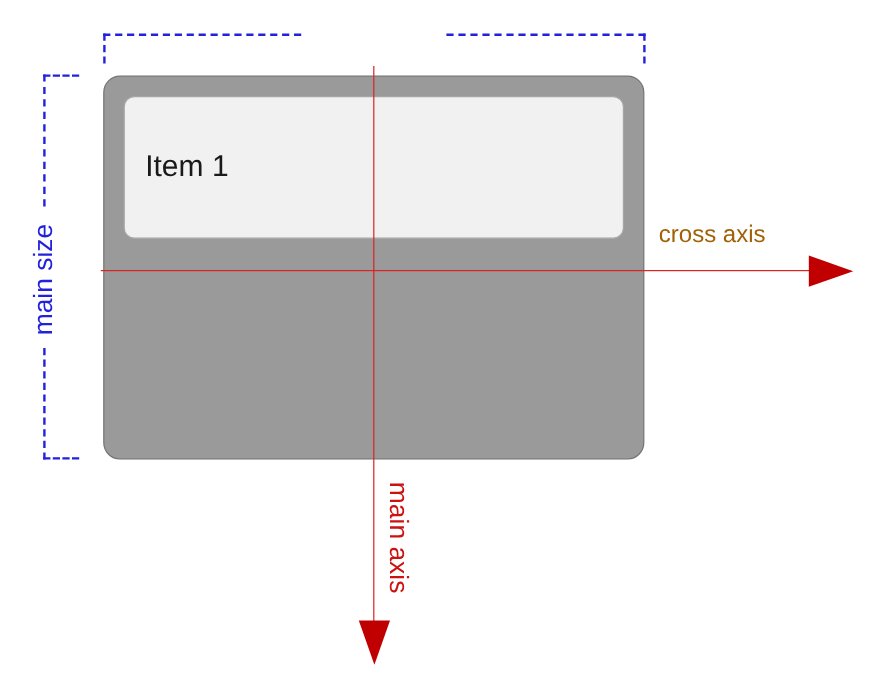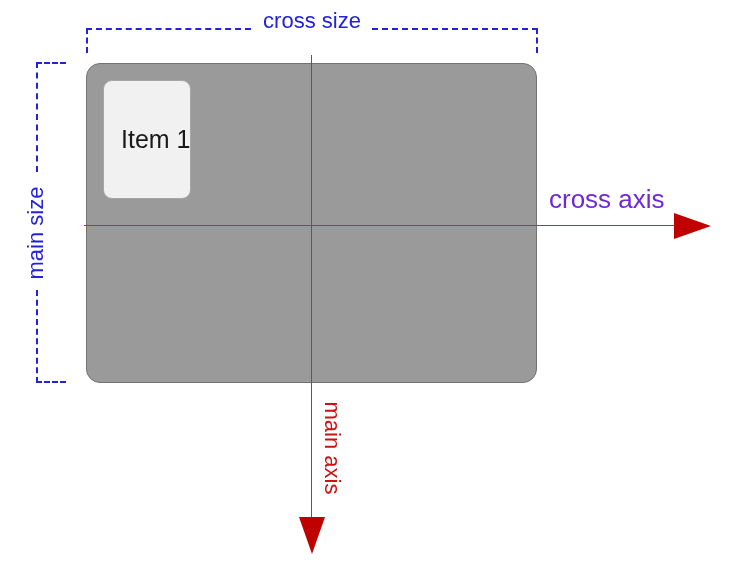--- a/index.html
+++ b/index.html
@@ -24,21 +24,21 @@
     left: 86px;
     top: 63px;
     width: 451px;
     height: 320px;
     box-sizing: border-box;
     background: #9a9a9a;
     border: 1.5px solid #737373;
     border-radius: 14px;
     padding: 16px;
     display: flex;
-    flex-direction: row;
+    flex-direction: column;
     justify-content: space-between;
     z-index: 3;
   }
   .flex-item {
     box-sizing: border-box;
     background: #f1f1f1;
     border: 1.5px solid #a6a6a6;
     border-radius: 9px;
     display: flex;
     align-items: center;
@@ -144,22 +144,22 @@
     height: 0;
     border-left: 13px solid transparent;
     border-right: 13px solid transparent;
     border-top: 37px solid #c00000;
     z-index: 6;
   }
   .cross-axis-label {
     position: absolute;
     left: 549px;
     top: 186px;
-    font-size: 26px;
-    color: #6d28d9;
+    font-size: 20px;
+    color: #a16207;
     line-height: 1;
     white-space: nowrap;
     z-index: 6;
   }
   .main-axis-label {
     position: absolute;
     left: 277px;
     top: 437px;
     width: 110px;
     text-align: center;
@@ -174,21 +174,20 @@
 <body>
 
 <div id="stage">
 
   <div class="bracket" id="cross-size-bracket">
     <div class="bracket-line-h seg-left"></div>
     <div class="bracket-line-h seg-right"></div>
     <div class="bracket-line-v stem-left"></div>
     <div class="bracket-line-v stem-right"></div>
   </div>
-  <div class="cross-size-label">cross size</div>
 
   <div class="bracket" id="main-size-bracket">
     <div class="bracket-line-v stem-top"></div>
     <div class="bracket-line-v stem-bottom"></div>
     <div class="bracket-line-h cap-top"></div>
     <div class="bracket-line-h cap-bottom"></div>
   </div>
   <div class="main-size-label">main size</div>
 
   <div class="flex-container">

